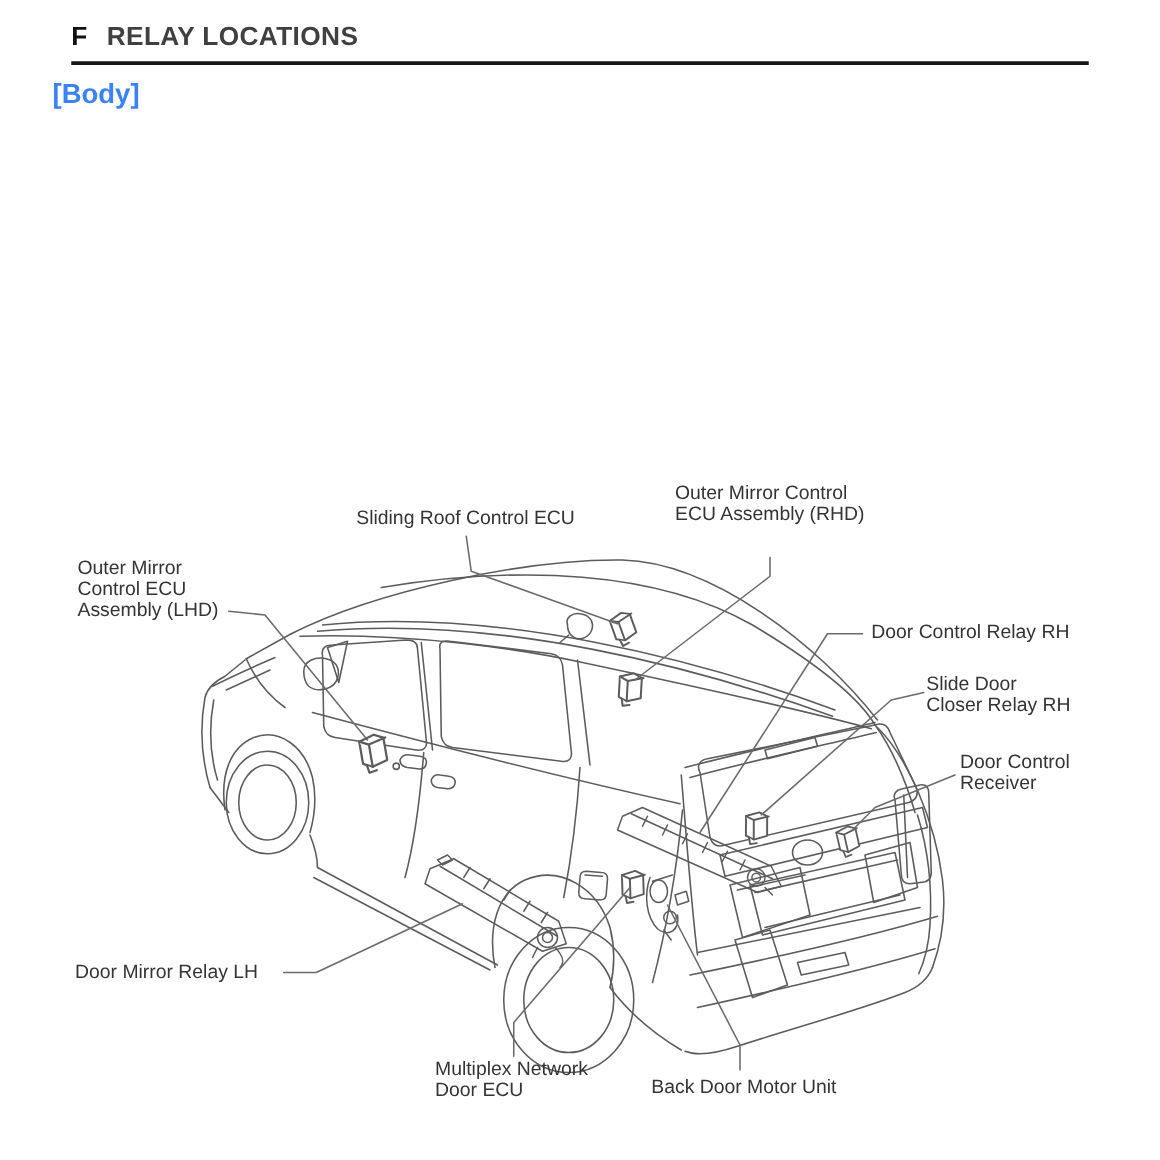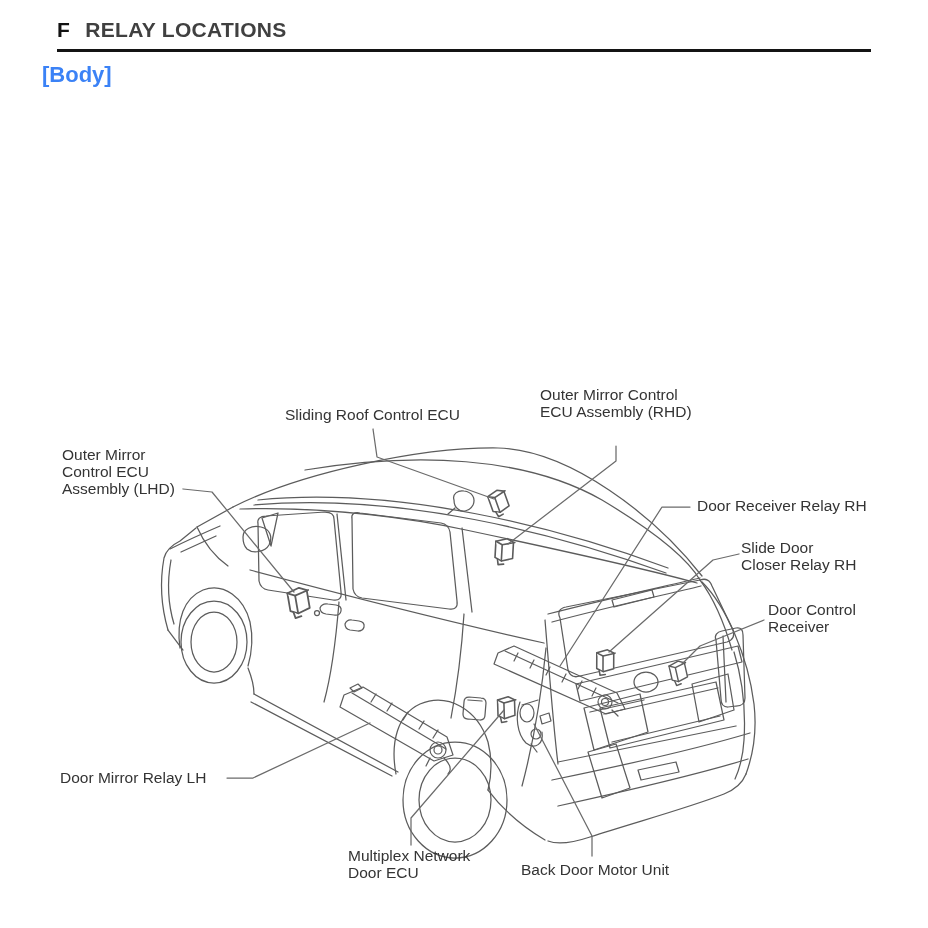--- a/index.html
+++ b/index.html
@@ -174,21 +174,21 @@
     <path d="M592,856 L592,836 L534,724"></path>
   </g>
 </svg>
 
 <div class="label" style="left:285px;top:406px">Sliding Roof Control ECU</div>
 <div class="label" style="left:540px;top:386px">Outer Mirror Control
 ECU Assembly (RHD)</div>
 <div class="label" style="left:62px;top:446px">Outer Mirror
 Control ECU
 Assembly (LHD)</div>
-<div class="label" style="left:697px;top:497px">Door Receiver Relay RH</div>
+<div class="label" style="left:697px;top:497px">Door Control Relay RH</div>
 <div class="label" style="left:741px;top:539px">Slide Door
 Closer Relay RH</div>
 <div class="label" style="left:768px;top:601px">Door Control
 Receiver</div>
 <div class="label" style="left:60px;top:769px">Door Mirror Relay LH</div>
 <div class="label" style="left:348px;top:847px">Multiplex Network
 Door ECU</div>
 <div class="label" style="left:521px;top:861px">Back Door Motor Unit</div>
 
 </body></html>

